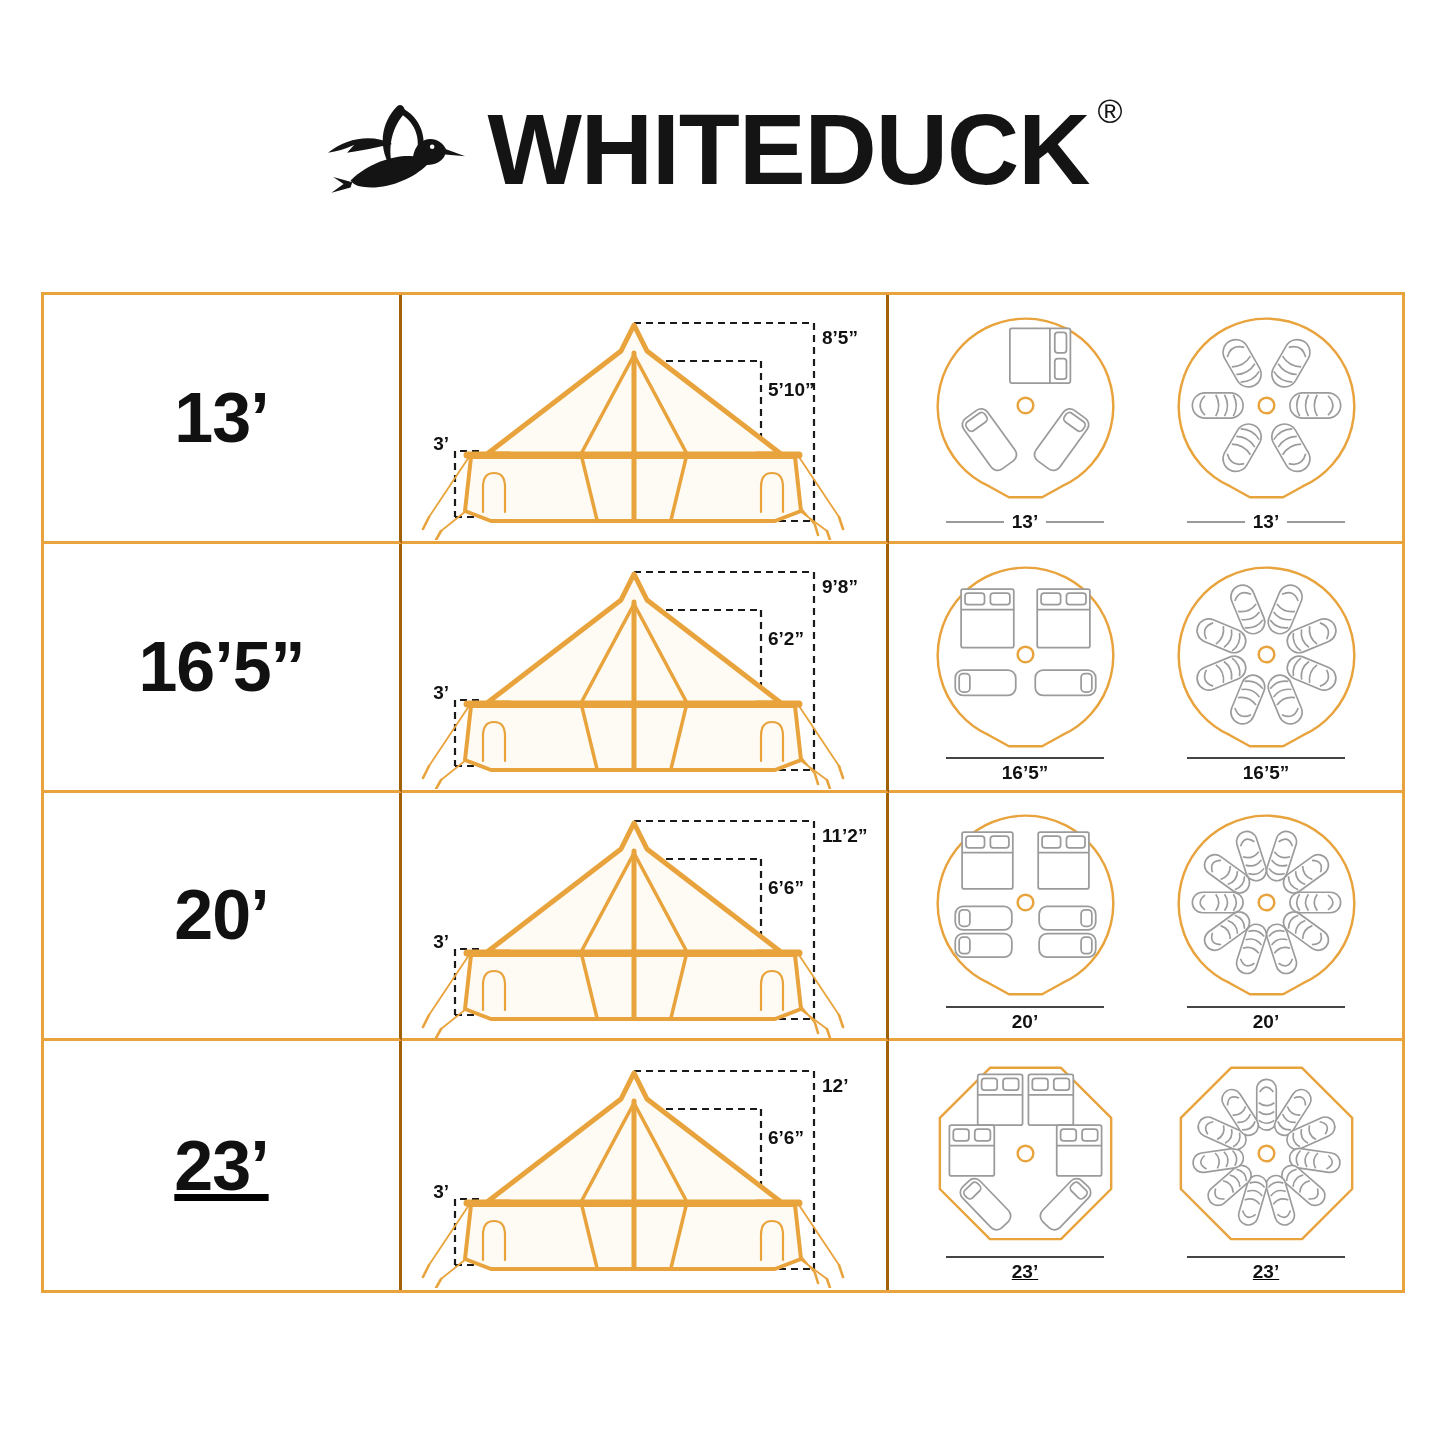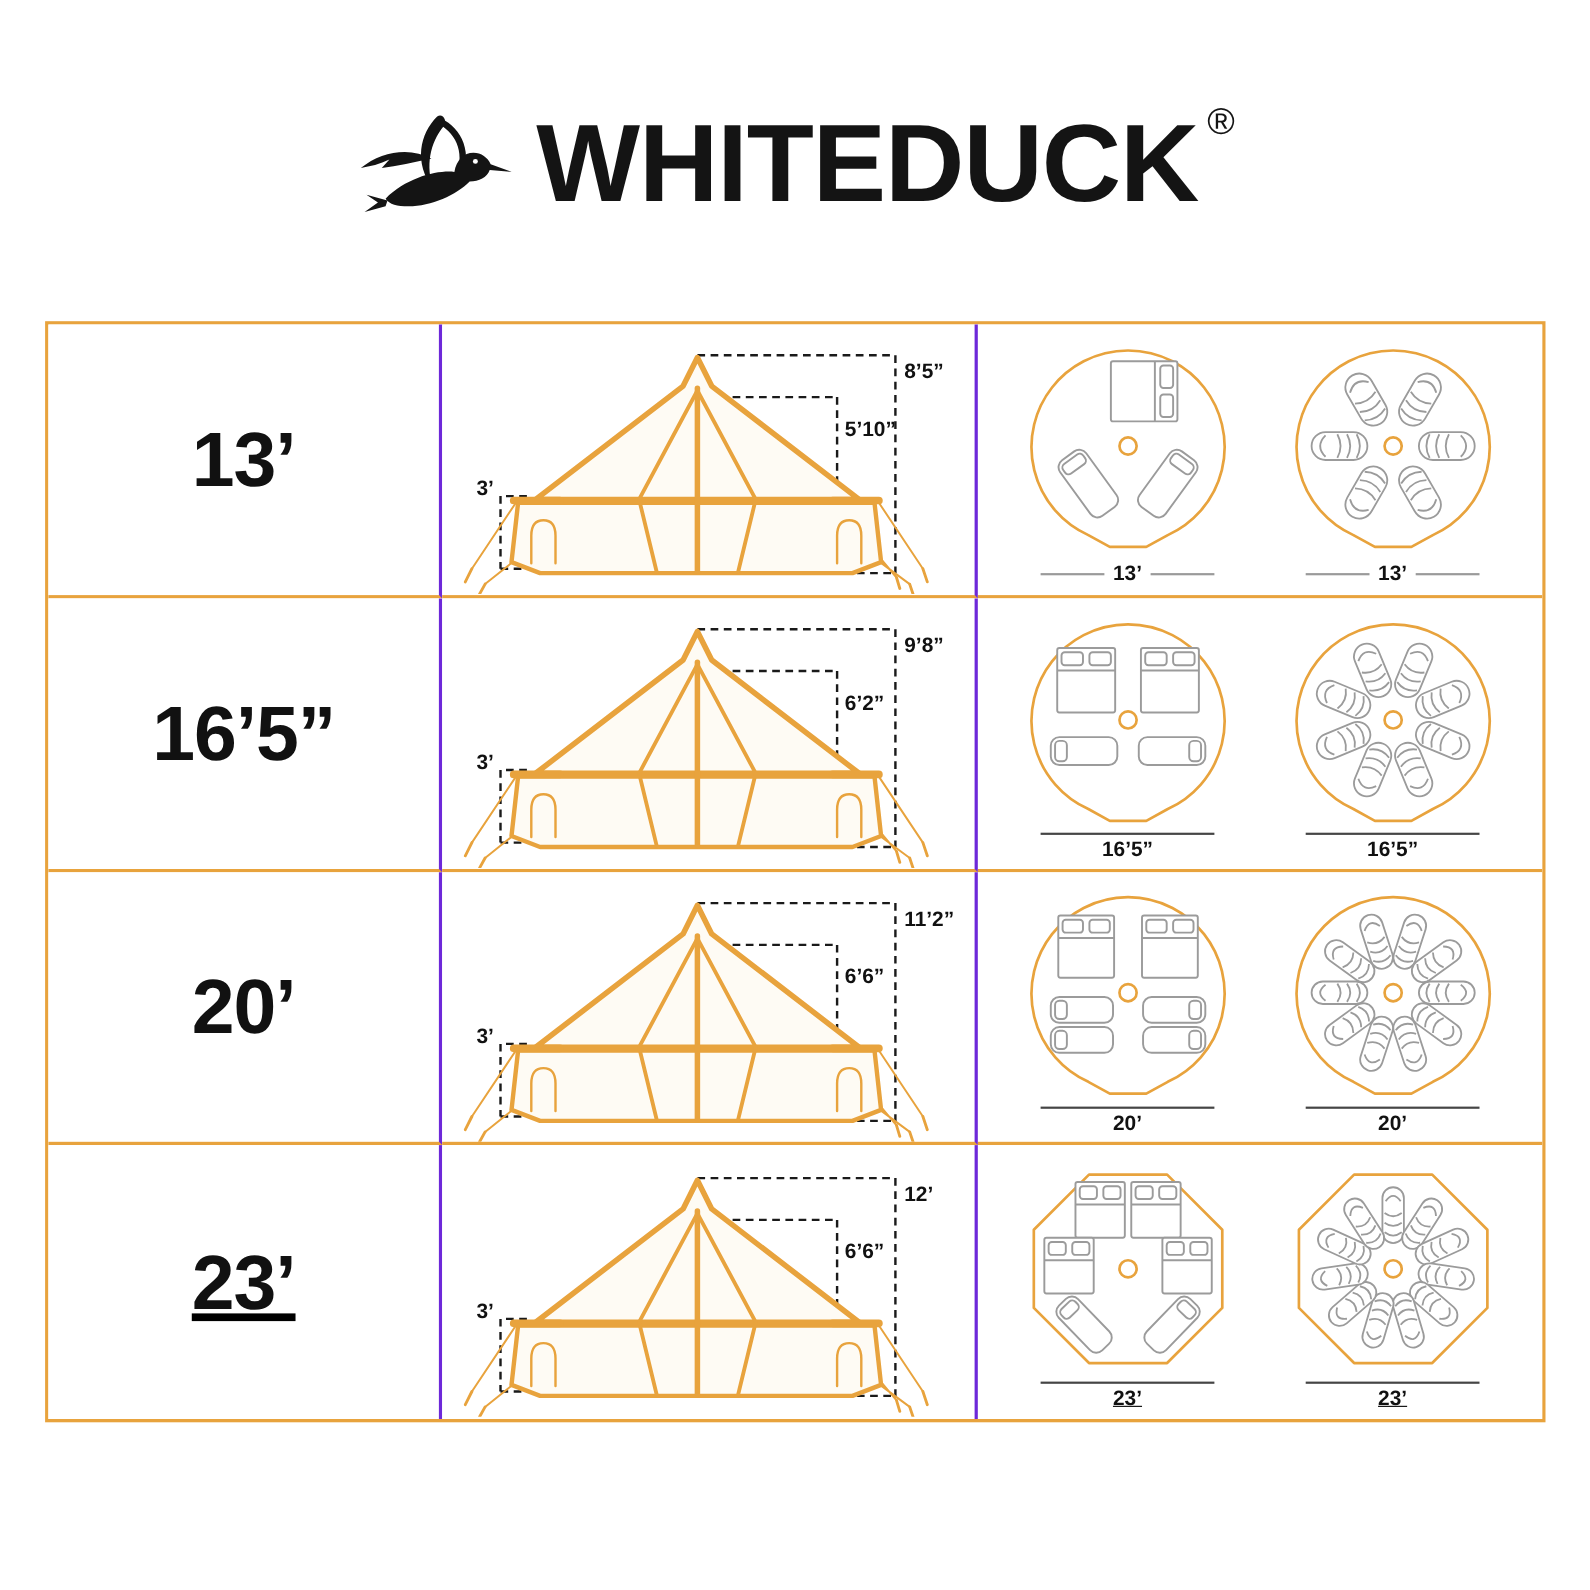--- a/index.html
+++ b/index.html
@@ -17,21 +17,21 @@
     font-size:100px;font-weight:bold;letter-spacing:-1px;color:#141414;line-height:1.15;
   }
   .reg{font-size:34px;color:#141414;margin-left:8px;margin-top:0;font-weight:normal;}
   
   .table{
     position:absolute;left:41px;top:292px;width:1364px;height:1001px;
     border:3px solid #E8A33D;box-sizing:border-box;
     display:grid;grid-template-columns:358px 487px 1fr;grid-template-rows:repeat(4,1fr);
   }
   .cell{
-    border-right:3px solid #6d28d9;border-bottom:3px solid #E8A33D;
+    border-right:3px solid #a16207;border-bottom:3px solid #E8A33D;
     display:flex;align-items:center;justify-content:center;position:relative;box-sizing:border-box;
     background:#fff;
   }
   .cell.last-col{border-right:none;}
   .cell.last-row{border-bottom:none;text-decoration:underline;}
   .size-label{font-size:70px;font-weight:bold;color:#111;letter-spacing:-1px;}
   .tent-wrap{width:470px;height:245px;}
   
   .plans{display:flex;gap:36px;align-items:flex-start;justify-content:center;padding-top:6px;}
   .plan{display:flex;flex-direction:column;align-items:center;}

